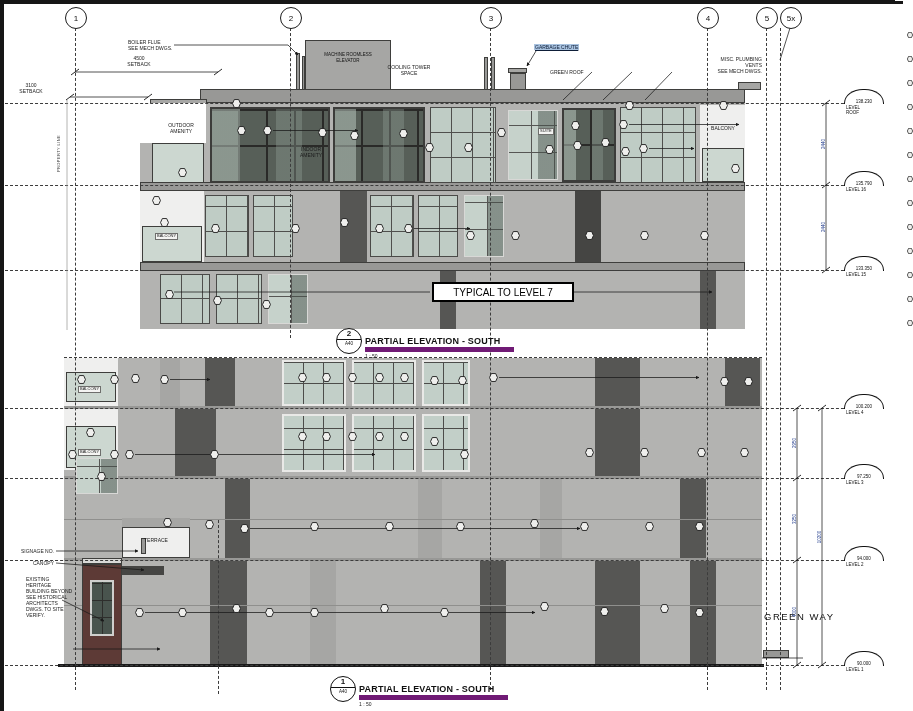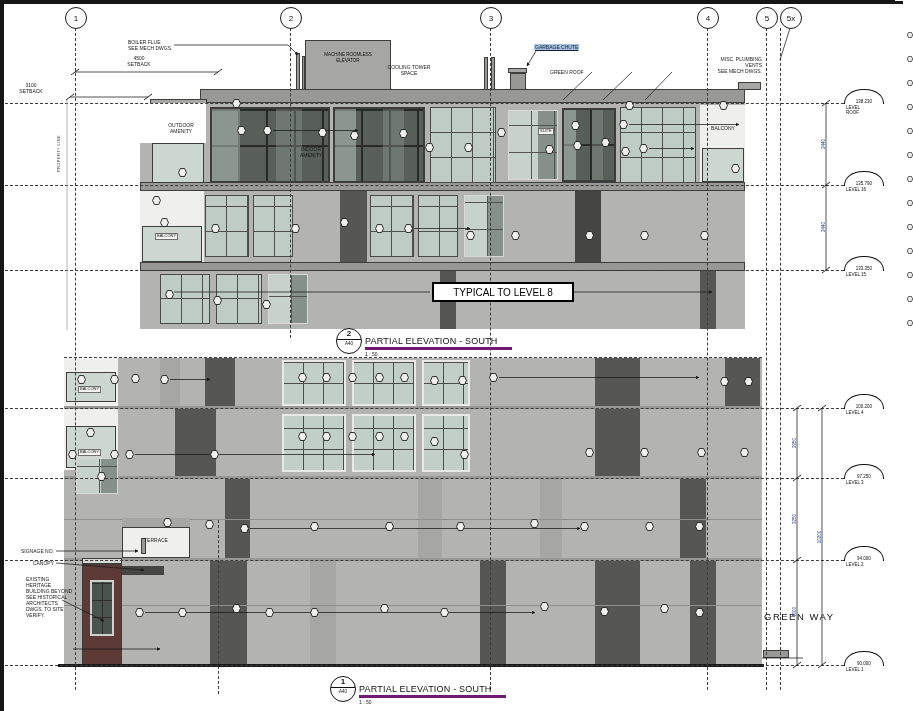--- a/index.html
+++ b/index.html
@@ -44,21 +44,21 @@
   .hex{position:absolute;z-index:6;line-height:0}
   .pre{white-space:pre-line}
   .phlabel{position:absolute;left:305px;top:52px;width:86px;text-align:center;font-size:4.5px;line-height:1.25;color:#111;z-index:3}
   .typbox{position:absolute;left:432px;top:282px;width:138px;height:16px;border:2px solid #000;background:#fff;
           display:flex;align-items:center;justify-content:center;font-size:10px;color:#000;z-index:6}
   .title{position:absolute;display:flex;gap:3px;z-index:6;align-items:flex-start}
   .tb{width:24px;height:24px;border:1.2px solid #111;border-radius:50%;display:flex;flex-direction:column;align-items:center;background:#fff;flex:none}
   .tbn{font-size:8px;font-weight:bold;line-height:1.3;border-bottom:1px solid #111;width:100%;text-align:center;color:#111}
   .tbs{font-size:4.5px;line-height:1.7;color:#111}
   .tt{padding-top:2px}
-  .ttn{font-size:9px;font-weight:400;letter-spacing:.2px;border-bottom:3px solid #701a75;padding:0 14px 1px 0;display:inline-block;color:#111}
+  .ttn{font-size:9px;font-weight:700;letter-spacing:.2px;border-bottom:5px solid #701a75;padding:0 14px 1px 0;display:inline-block;color:#111}
   .tts{display:block;font-size:5px;margin-top:1px;color:#222}
   #ol{position:absolute;left:0;top:0;z-index:5;pointer-events:none}
 </style>
 </head>
 <body>
 
 <div id="stage">
   <svg id="ol" width="913" height="711">
     <defs>
       <marker id="arw" viewBox="0 0 10 10" refX="9" refY="5" markerWidth="5" markerHeight="5" orient="auto-start-reverse">
@@ -106,21 +106,21 @@
       <line x1="793" y1="563" x2="801" y2="557" stroke="#111" stroke-width="0.9"></line>
       <line x1="793" y1="668" x2="801" y2="662" stroke="#111" stroke-width="0.9"></line>
       <line x1="818" y1="411" x2="826" y2="405" stroke="#111" stroke-width="0.9"></line>
       <line x1="818" y1="668" x2="826" y2="662" stroke="#111" stroke-width="0.9"></line>
     </svg>
 
   <div class="phlabel pre">MACHINE ROOMLESS
 ELEVATOR</div>
 
   <div class="typbox">
-    <span>TYPICAL TO LEVEL 8</span>
+    <span>TYPICAL TO LEVEL 7</span>
   </div>
 
   <div class="title" style="left:336px;top:328px">
     <div class="tb">
       <span class="tbn">2</span>
       <span class="tbs">A40</span>
     </div>
     <div class="tt">
       <span class="ttn">PARTIAL ELEVATION - SOUTH</span>
       <span class="tts">1 : 50</span>

